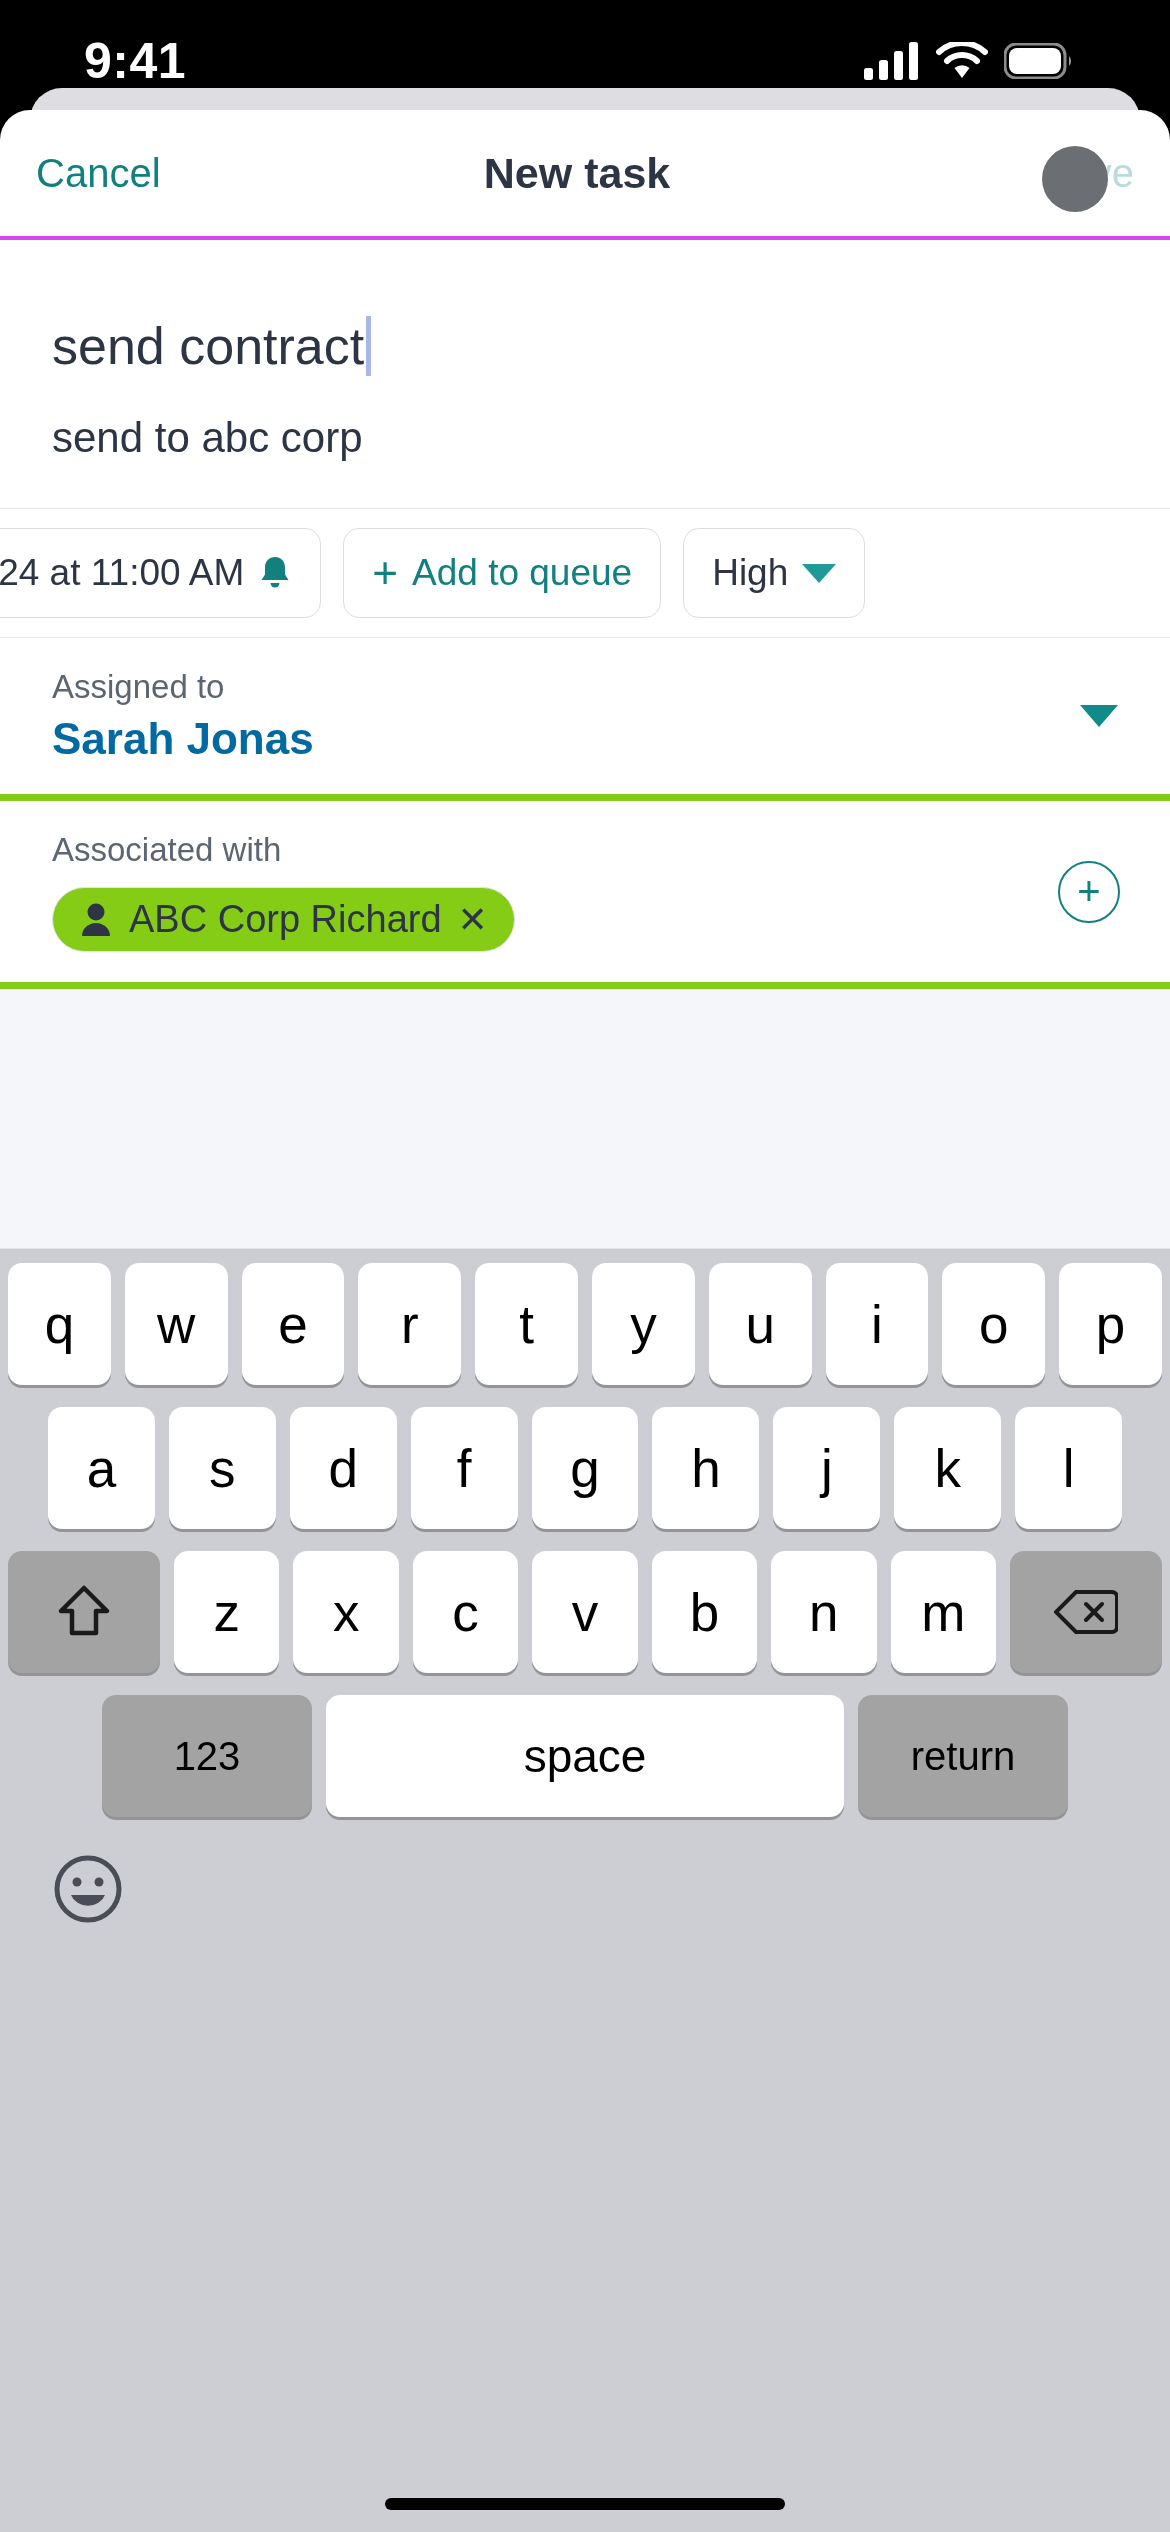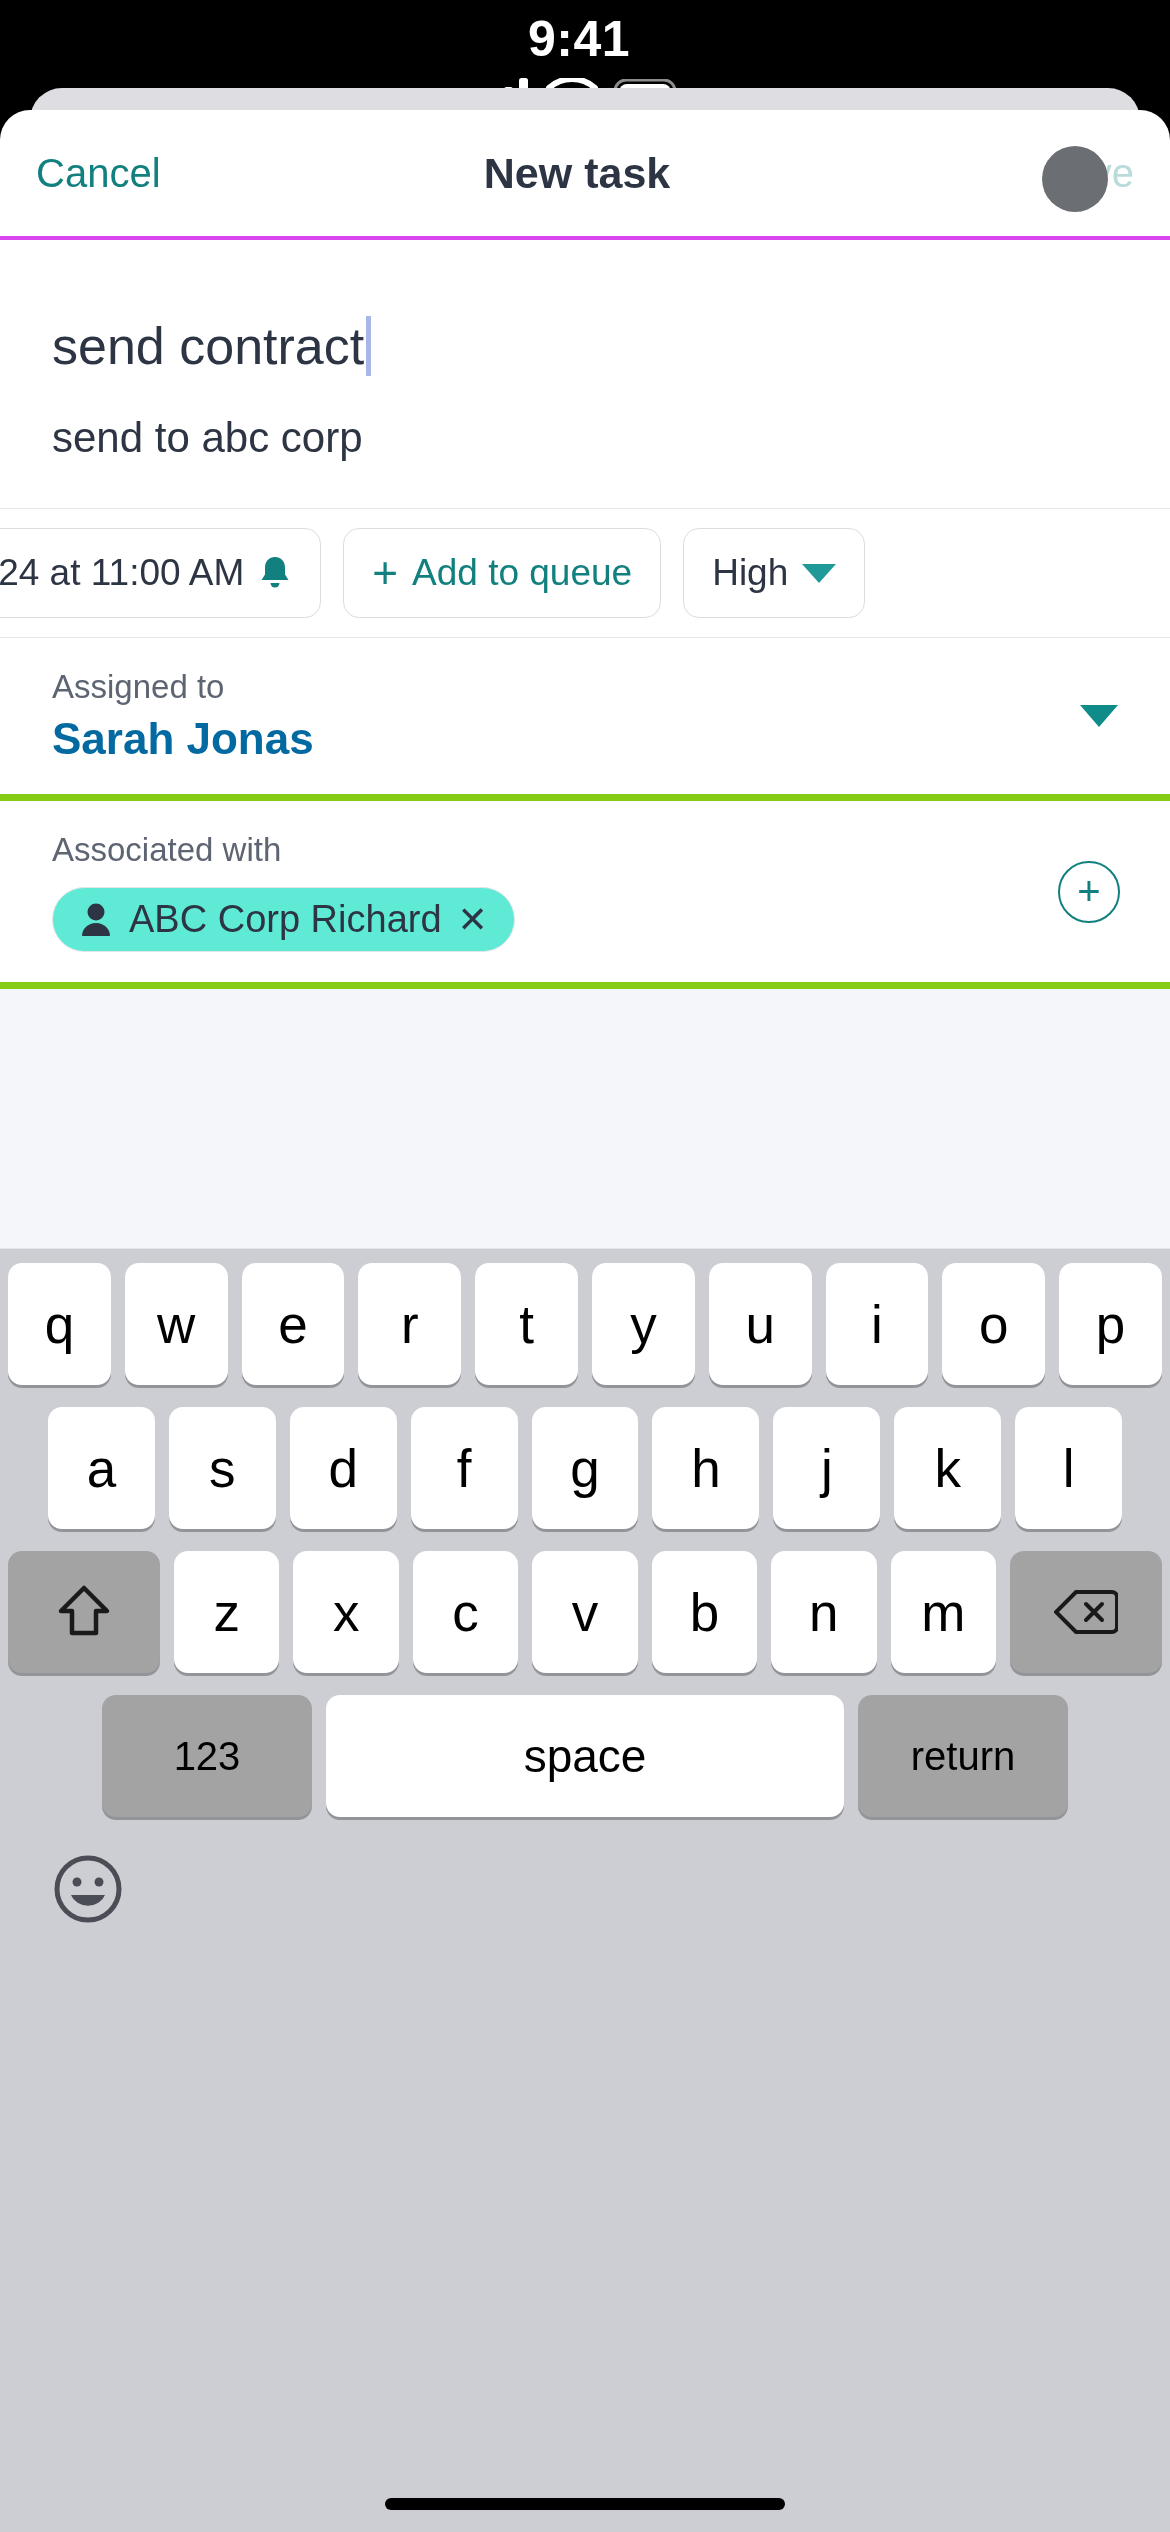--- a/index.html
+++ b/index.html
@@ -8,21 +8,21 @@
     background:#000;
     font-family:"Liberation Sans", sans-serif;
     overflow:hidden;
   }
   #phone { position:relative; width:1170px; height:2532px; background:#000; }
 
   
   .statusbar {
     position:absolute; top:0; left:0; width:1170px; height:112px;
     display:flex; align-items:center; justify-content:space-between;
-    padding:0 96px 0 84px; color:#fff;flex-direction:column;
+    padding:0 96px 0 84px; color:#fff;
   }
   .sb-time { font-size:50px; font-weight:600; letter-spacing:0.5px; padding-top:10px; }
   .sb-right { display:flex; align-items:center; gap:16px; padding-top:10px; }
 
   
   .card-behind {
     position:absolute; top:88px; left:30px; width:1110px; height:90px;
     background:#dedde1; border-radius:32px 32px 0 0;
   }
 
@@ -92,21 +92,21 @@
   .row-value { font-size:44px; color:#0369a1; font-weight:700; }
   .row-caret {
     position:absolute; right:52px; top:50%; transform:translateY(-50%);
     width:0; height:0; border-left:19px solid transparent;
     border-right:19px solid transparent; border-top:22px solid #0f8b8a;
   }
 
   
   .assoc-pill {
     display:inline-flex; align-items:center; gap:16px;
-    background:#5eead4; border:1.5px solid #e3e5ea; border-radius:40px;
+    background:#84cc16; border:1.5px solid #e3e5ea; border-radius:40px;
     padding:10px 26px; margin-top:10px;
   }
   .assoc-name { font-size:38px; color:#2d3443; }
   .person-icon { display:block; }
   .assoc-x { font-size:36px; color:#2d3443; line-height:1; }
   .plus-circle {
     position:absolute; right:50px; top:50%; transform:translateY(-50%);
     width:62px; height:62px; border-radius:50%;
     border:2.5px solid #12807f; display:flex; align-items:center;
     justify-content:center; color:#12807f; font-size:40px; font-weight:300;

